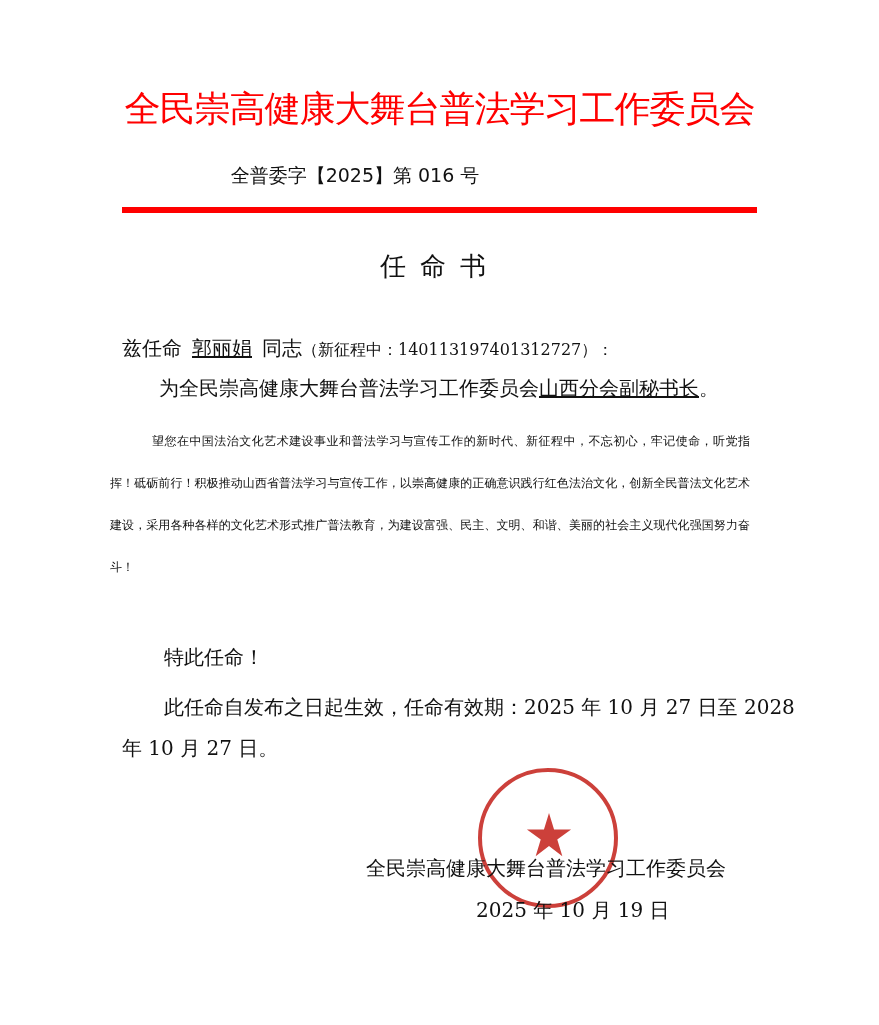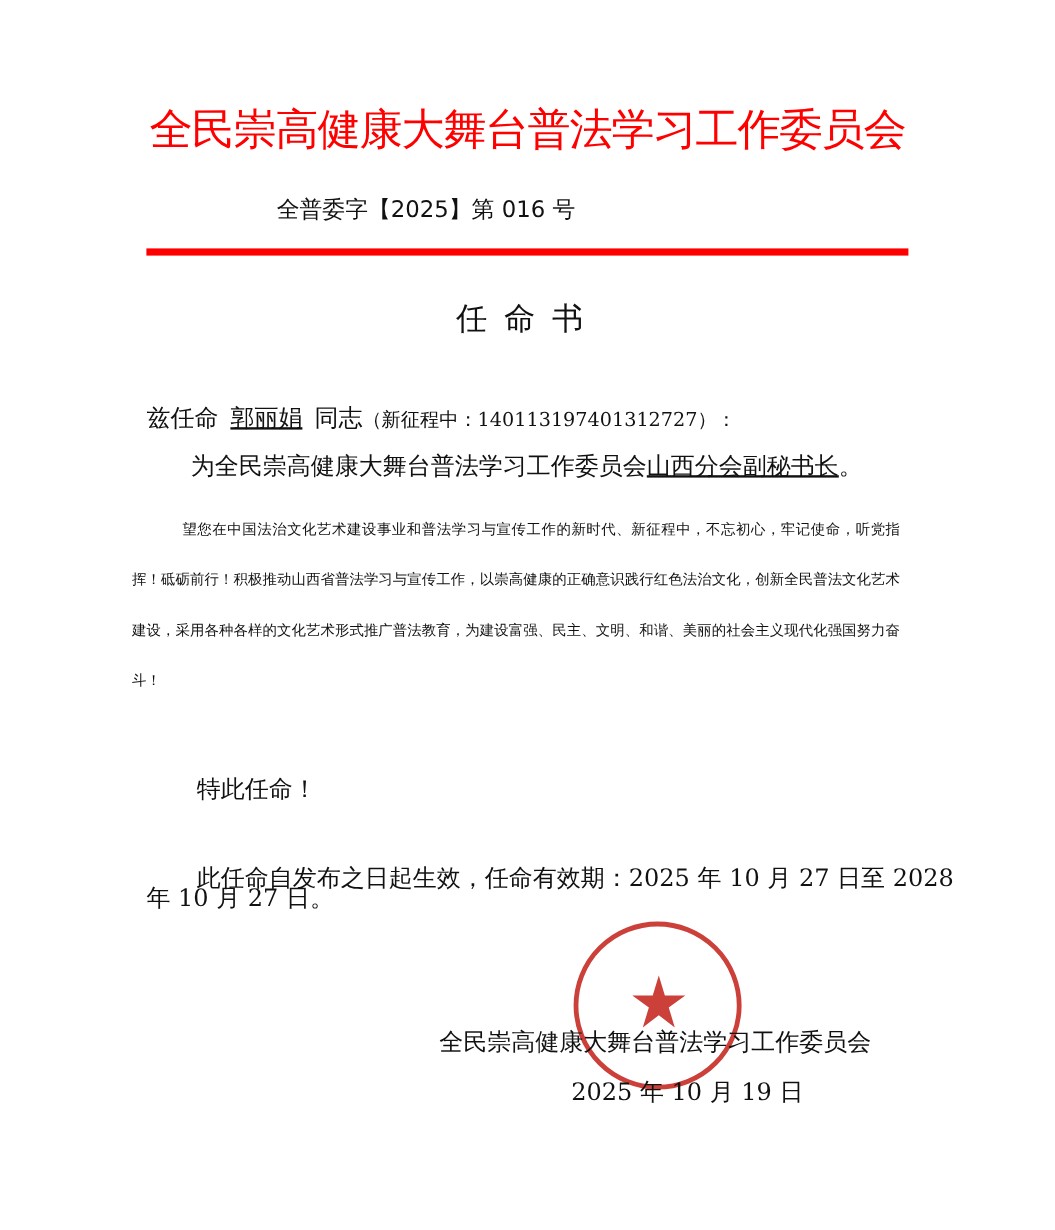--- a/index.html
+++ b/index.html
@@ -48,21 +48,21 @@
   <span>兹任命</span><span class="name-field">郭丽娟</span><span>同志</span><span class="small">（新征程中：140113197401312727）：</span>
 </div>
 
 <div class="abs line" style="left:159px; top:373px;">
   <span>为全民崇高健康大舞台普法学习工作委员会</span><span class="u">山西分会副秘书长</span><span>。</span>
 </div>
 
 <div class="abs para" style="top:420px; text-indent:42px;">望您在中国法治文化艺术建设事业和普法学习与宣传工作的新时代、新征程中，不忘初心，牢记使命，听党指挥！砥砺前行！积极推动山西省普法学习与宣传工作，以崇高健康的正确意识践行红色法治文化，创新全民普法文化艺术建设，采用各种各样的文化艺术形式推广普法教育，为建设富强、民主、文明、和谐、美丽的社会主义现代化强国努力奋斗！</div>
 
 <div class="abs line" style="left:164px; top:622px;margin-top:20px;">特此任命！</div>
-<div class="abs line" style="left:164px; top:716px;">此任命自发布之日起生效，任命有效期：2025 年 10 月 27 日至 2028</div>
+<div class="abs line" style="left:164px; top:692px;">此任命自发布之日起生效，任命有效期：2025 年 10 月 27 日至 2028</div>
 <div class="abs line" style="left:122px; top:733px;">年 10 月 27 日。</div>
 
 <div class="abs seal">
   <svg class="seal-star" viewBox="0 0 100 100">
     <polygon points="50,2 61,38 98,38 68,60 79,96 50,74 21,96 32,60 2,38 39,38" fill="#c8302a"></polygon>
   </svg>
 </div>
 
 <div class="abs sig" style="left:366px; top:853px;">全民崇高健康大舞台普法学习工作委员会</div>
 <div class="abs sig" style="left:476px; top:895px;">2025 年 10 月 19 日</div>

